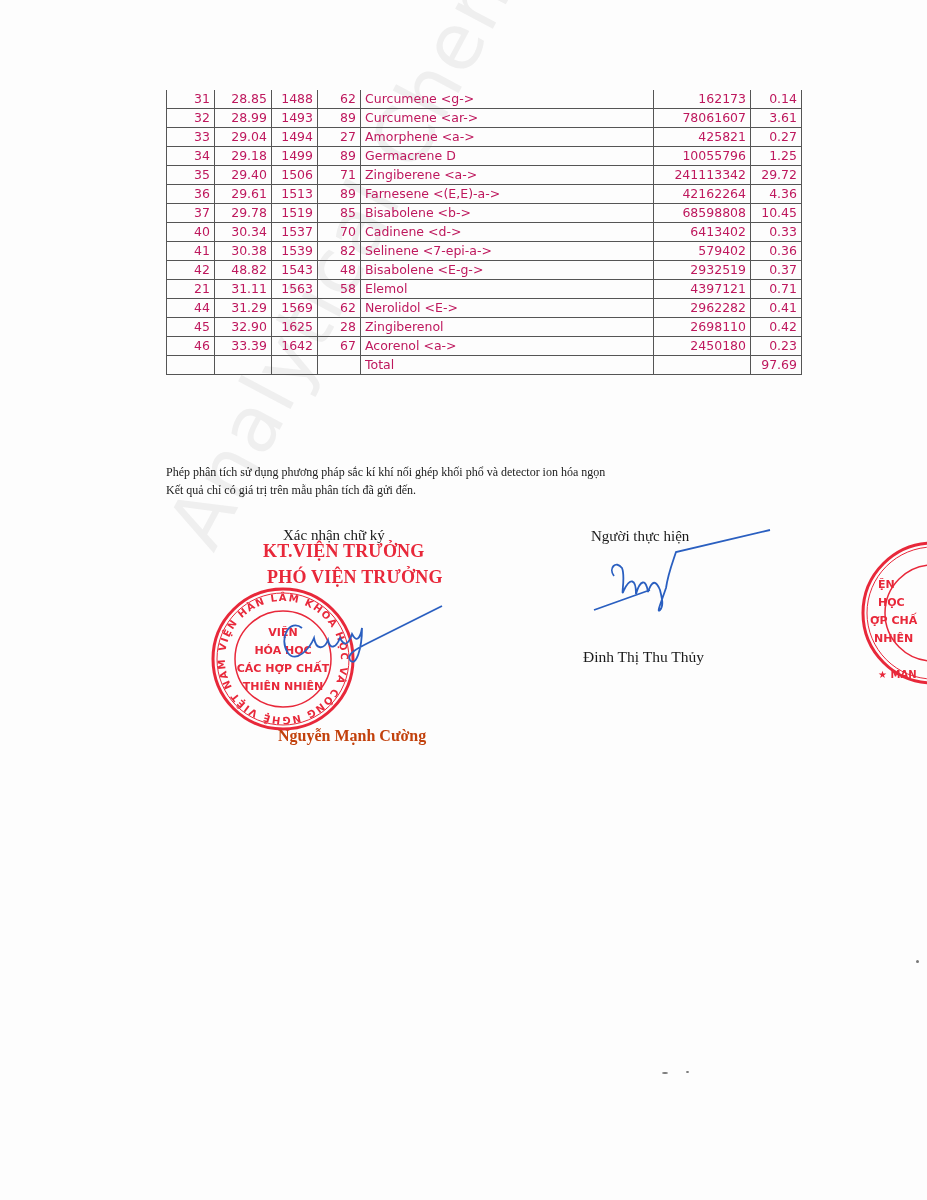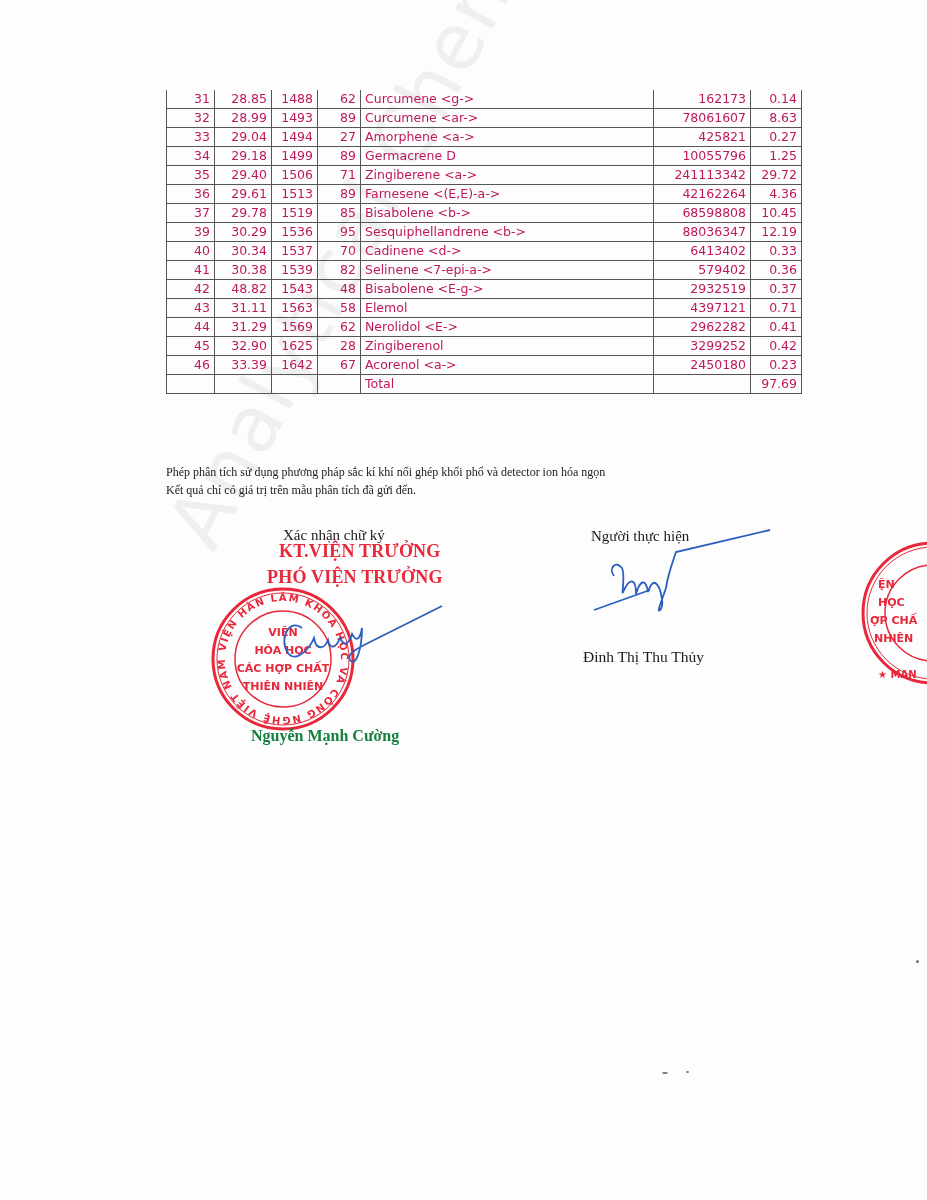--- a/index.html
+++ b/index.html
@@ -37,26 +37,26 @@
       position: absolute; left: 166px; top: 464px; width: 660px;
       font-size: 12px; line-height: 17.5px;
     }
     .notes p { margin: 0; }
 
     .sig-left-label { position: absolute; left: 283px; top: 527px; font-size: 15px; }
     .title-red {
       position: absolute; font-family: "Liberation Serif", serif; font-weight: bold;
       color: #e8283a; font-size: 18px; letter-spacing: 0.2px;
     }
-    .title1 { left: 279px; top: 541px; }
+    .title1 { left: 263px; top: 541px; }
     .title2 { left: 267px; top: 567px; }
     .stamp { position: absolute; left: 208px; top: 584px; }
     .stamp-right { position: absolute; left: 848px; top: 528px; }
     .name-left {
-      position: absolute; left: 251px; top: 727px; color: #15803d;
+      position: absolute; left: 278px; top: 727px; color: #c2410c;
       font-size: 16px; font-weight: bold;
     }
     .sig-right-label { position: absolute; left: 591px; top: 528px; font-size: 15px; }
     .name-right { position: absolute; left: 583px; top: 648px; font-size: 15.5px; }
     .signature { position: absolute; }
     .sig-1 { left: 270px; top: 598px; }
     .sig-2 { left: 590px; top: 528px; }
     .dot { position: absolute; background: #777; border-radius: 50%; }
   </style>
 </head>
@@ -75,21 +75,21 @@
         <td class="c-area">162173</td>
         <td class="c-pct">0.14</td>
       </tr>
       <tr>
         <td class="c-no">32</td>
         <td class="c-rt">28.99</td>
         <td class="c-ri">1493</td>
         <td class="c-q">89</td>
         <td class="c-name">Curcumene &lt;ar-&gt;</td>
         <td class="c-area">78061607</td>
-        <td class="c-pct">8.63</td>
+        <td class="c-pct">3.61</td>
       </tr>
       <tr>
         <td class="c-no">33</td>
         <td class="c-rt">29.04</td>
         <td class="c-ri">1494</td>
         <td class="c-q">27</td>
         <td class="c-name">Amorphene &lt;a-&gt;</td>
         <td class="c-area">425821</td>
         <td class="c-pct">0.27</td>
       </tr>
@@ -123,29 +123,20 @@
       <tr>
         <td class="c-no">37</td>
         <td class="c-rt">29.78</td>
         <td class="c-ri">1519</td>
         <td class="c-q">85</td>
         <td class="c-name">Bisabolene &lt;b-&gt;</td>
         <td class="c-area">68598808</td>
         <td class="c-pct">10.45</td>
       </tr>
       <tr>
-        <td class="c-no">39</td>
-        <td class="c-rt">30.29</td>
-        <td class="c-ri">1536</td>
-        <td class="c-q">95</td>
-        <td class="c-name">Sesquiphellandrene &lt;b-&gt;</td>
-        <td class="c-area">88036347</td>
-        <td class="c-pct">12.19</td>
-      </tr>
-      <tr>
         <td class="c-no">40</td>
         <td class="c-rt">30.34</td>
         <td class="c-ri">1537</td>
         <td class="c-q">70</td>
         <td class="c-name">Cadinene &lt;d-&gt;</td>
         <td class="c-area">6413402</td>
         <td class="c-pct">0.33</td>
       </tr>
       <tr>
         <td class="c-no">41</td>
@@ -159,21 +150,21 @@
       <tr>
         <td class="c-no">42</td>
         <td class="c-rt">48.82</td>
         <td class="c-ri">1543</td>
         <td class="c-q">48</td>
         <td class="c-name">Bisabolene &lt;E-g-&gt;</td>
         <td class="c-area">2932519</td>
         <td class="c-pct">0.37</td>
       </tr>
       <tr>
-        <td class="c-no">43</td>
+        <td class="c-no">21</td>
         <td class="c-rt">31.11</td>
         <td class="c-ri">1563</td>
         <td class="c-q">58</td>
         <td class="c-name">Elemol</td>
         <td class="c-area">4397121</td>
         <td class="c-pct">0.71</td>
       </tr>
       <tr>
         <td class="c-no">44</td>
         <td class="c-rt">31.29</td>
@@ -182,21 +173,21 @@
         <td class="c-name">Nerolidol &lt;E-&gt;</td>
         <td class="c-area">2962282</td>
         <td class="c-pct">0.41</td>
       </tr>
       <tr>
         <td class="c-no">45</td>
         <td class="c-rt">32.90</td>
         <td class="c-ri">1625</td>
         <td class="c-q">28</td>
         <td class="c-name">Zingiberenol</td>
-        <td class="c-area">3299252</td>
+        <td class="c-area">2698110</td>
         <td class="c-pct">0.42</td>
       </tr>
       <tr>
         <td class="c-no">46</td>
         <td class="c-rt">33.39</td>
         <td class="c-ri">1642</td>
         <td class="c-q">67</td>
         <td class="c-name">Acorenol &lt;a-&gt;</td>
         <td class="c-area">2450180</td>
         <td class="c-pct">0.23</td>

